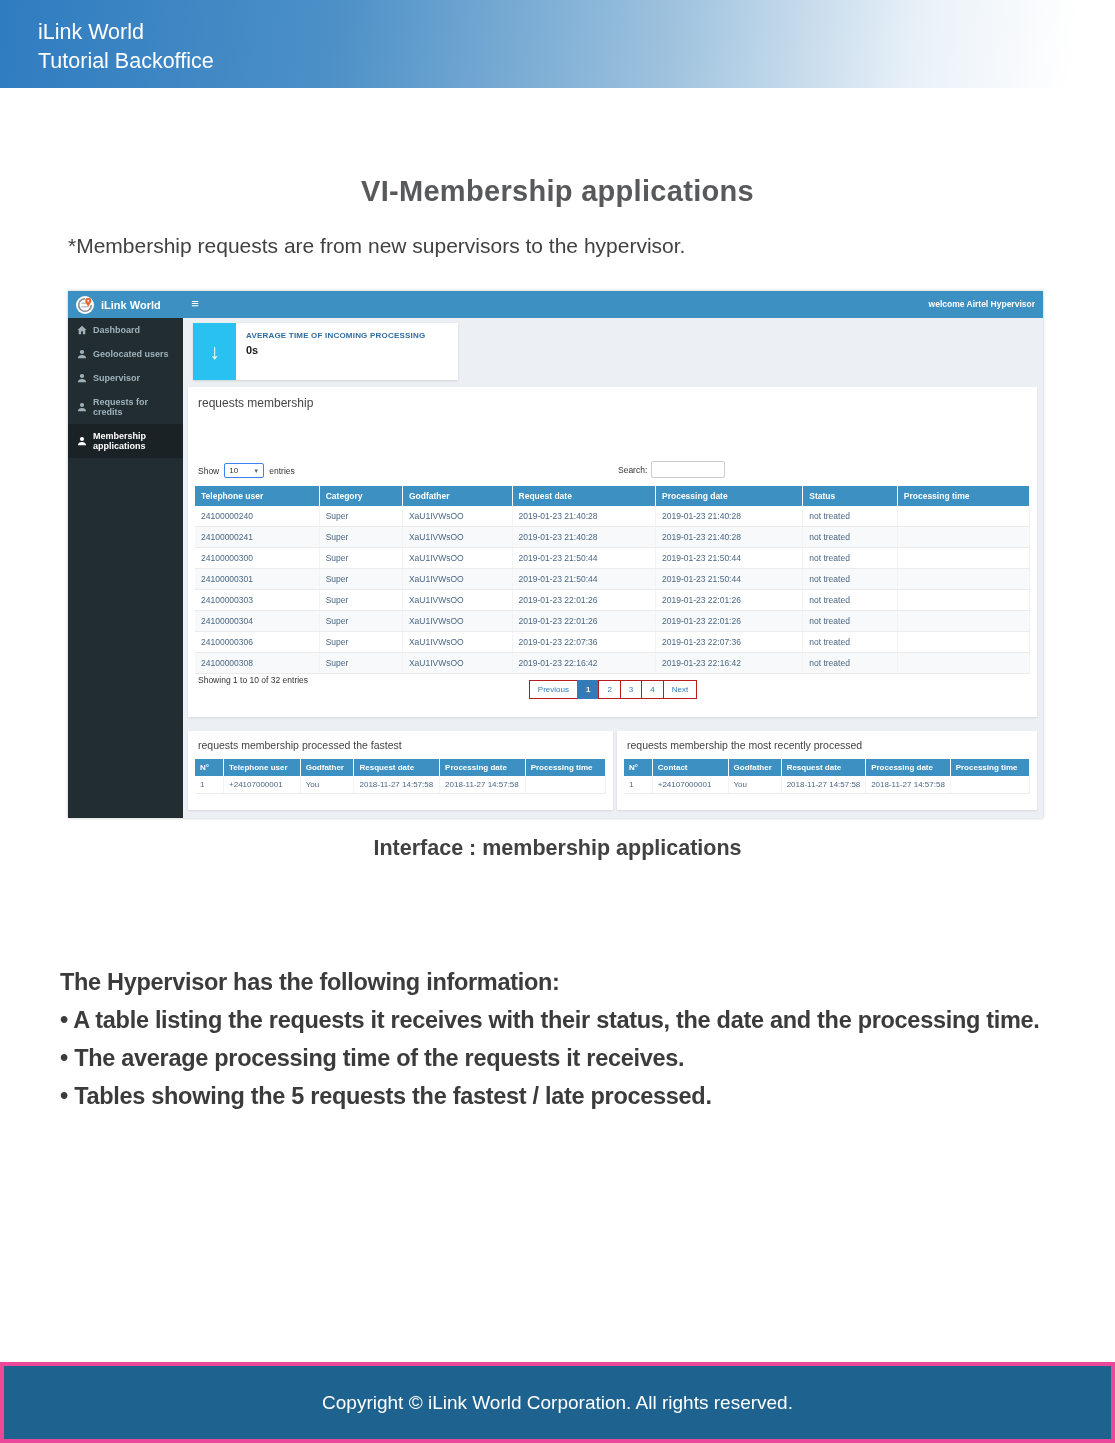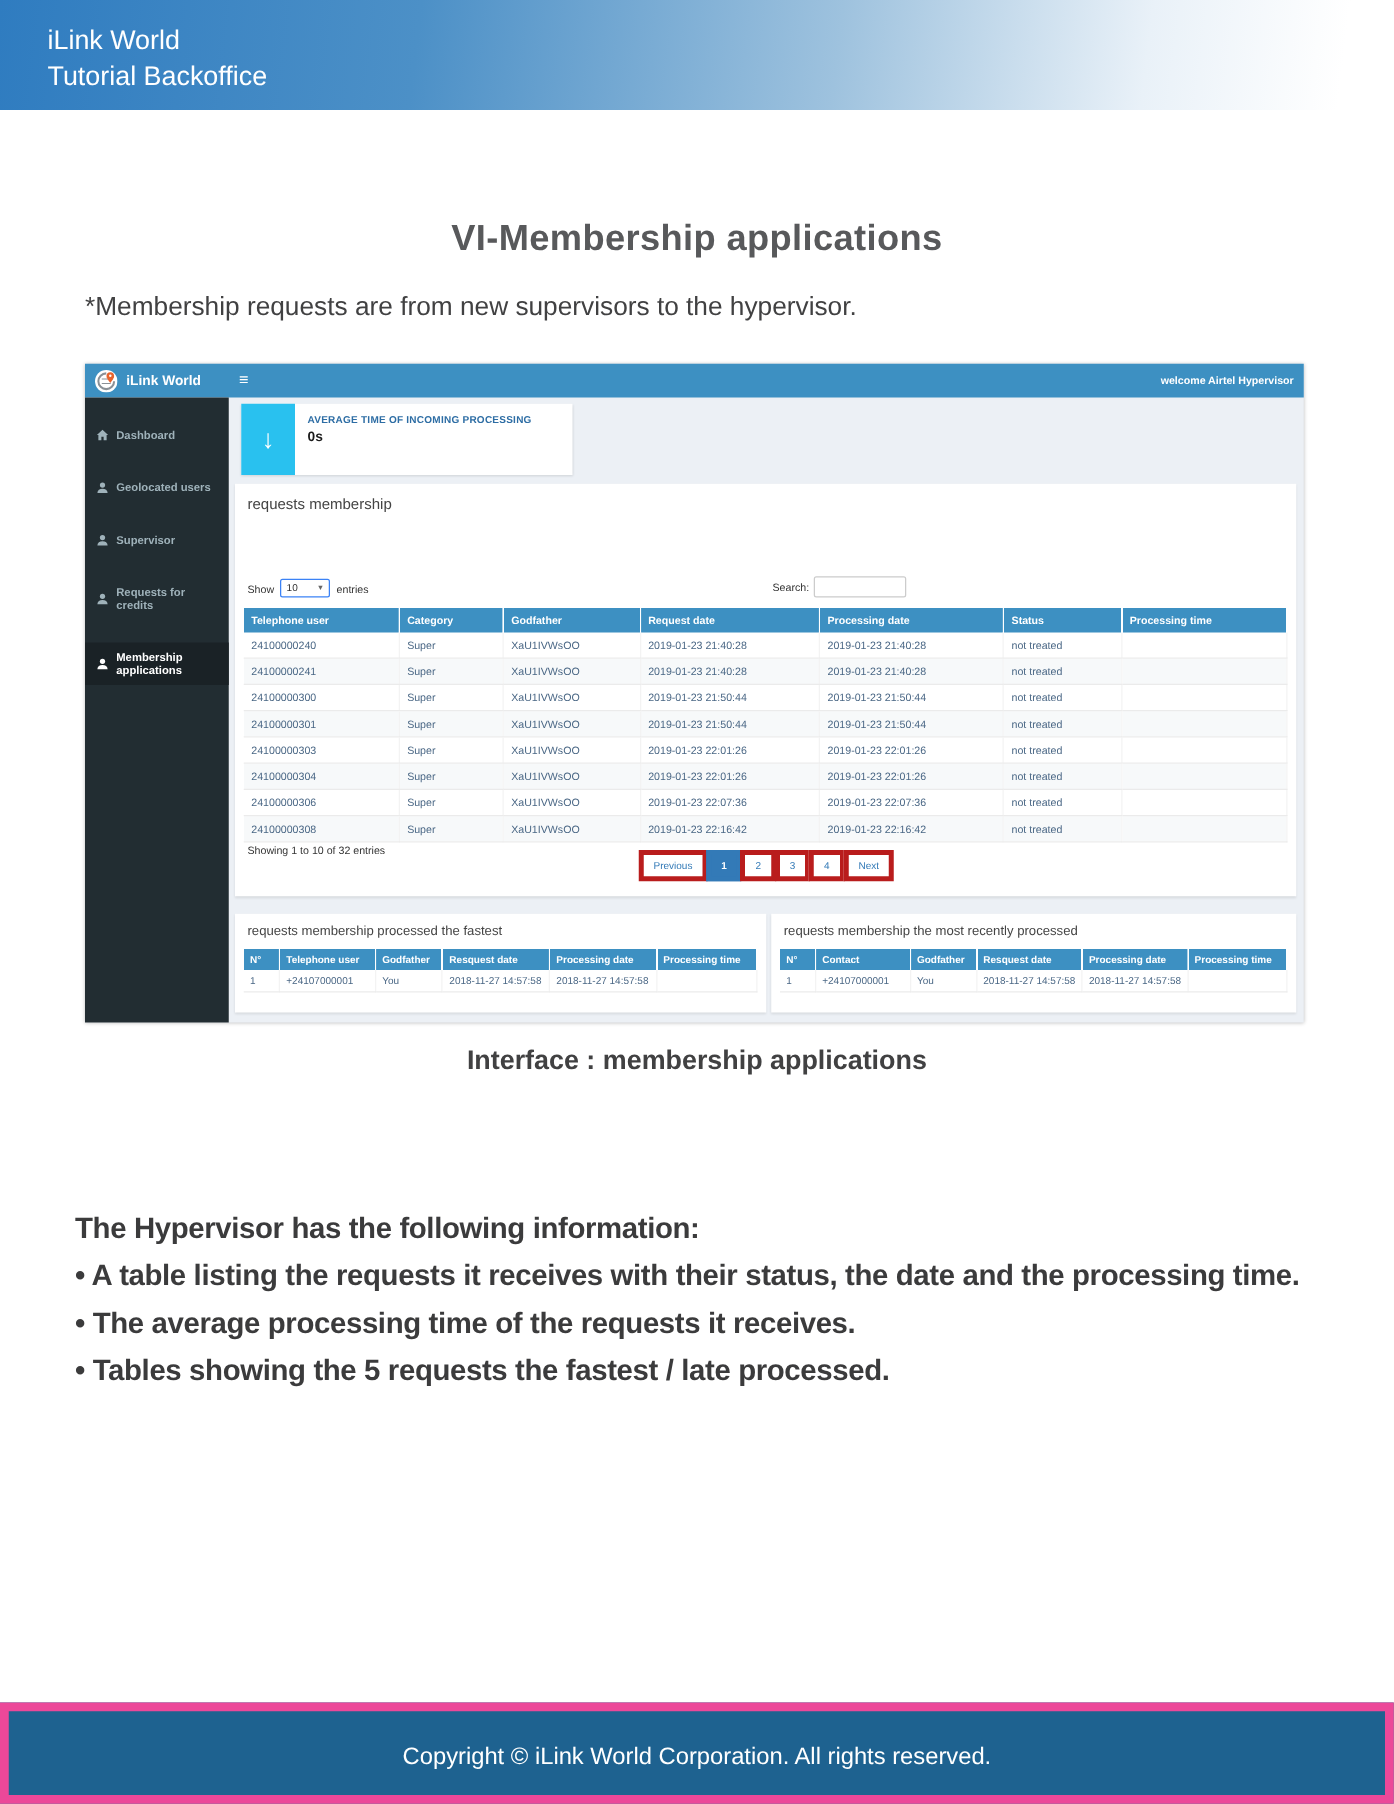--- a/index.html
+++ b/index.html
@@ -26,21 +26,21 @@
     position:absolute; left:68px; top:291px; width:975px; height:527px;
     background:#ecf0f5; box-shadow:0 0 3px rgba(0,0,0,.25);
   }
   .topbar { position:absolute; top:0; left:0; width:975px; height:27px; background:#3d90c2; }
   .logo-area { position:absolute; left:0; top:0; width:115px; height:27px; display:flex; align-items:center; gap:7px; padding-left:8px; box-sizing:border-box; }
   .brand-text { color:#fff; font-weight:700; font-size:11px; white-space:nowrap; }
   .hamburger { position:absolute; left:115px; top:0; width:24px; height:27px; color:#fff; font-size:13px; line-height:26px; text-align:center; cursor:pointer; }
   .welcome { position:absolute; right:8px; top:0; line-height:27px; color:#fff; font-size:8.5px; font-weight:700; }
 
   .sidebar { position:absolute; left:0; top:27px; width:115px; height:500px; background:#222d32; }
-  .side-item { display:flex; align-items:center; gap:6px; padding:7px 9px; color:#9fb2ba; font-size:9px; font-weight:600; cursor:pointer;margin-top:18px; }
+  .side-item { display:flex; align-items:center; gap:6px; padding:7px 9px; color:#9fb2ba; font-size:9px; font-weight:600; cursor:pointer; }
   .side-item svg { flex:0 0 auto; fill:currentColor; }
   .side-item.active { background:#1a2226; color:#fff; }
 
   .content { position:absolute; left:115px; top:27px; width:860px; height:500px; }
 
   .info-box { position:absolute; left:10px; top:5px; width:265px; height:57px; background:#fff; box-shadow:0 1px 2px rgba(0,0,0,.12); display:flex; }
   .info-icon { width:43px; background:#29c1ef; color:#fff; display:flex; align-items:center; justify-content:center; font-size:21px; font-weight:700; }
   .info-text { padding:8px 10px; }
   .info-title { font-size:8px; color:#2d6da4; font-weight:700; letter-spacing:.2px; }
   .info-value { font-size:11px; color:#1a1a1a; font-weight:700; margin-top:4px; }
@@ -63,21 +63,21 @@
   .tbl-main th:nth-child(1),.tbl-main td:nth-child(1){width:15%}
   .tbl-main th:nth-child(2),.tbl-main td:nth-child(2){width:9.5%}
   .tbl-main th:nth-child(3),.tbl-main td:nth-child(3){width:13%}
   .tbl-main th:nth-child(4),.tbl-main td:nth-child(4){width:17.5%}
   .tbl-main th:nth-child(5),.tbl-main td:nth-child(5){width:18%}
   .tbl-main th:nth-child(6),.tbl-main td:nth-child(6){width:11%}
   .tbl-main th:nth-child(7),.tbl-main td:nth-child(7){width:16%}
 
   .summary { position:absolute; left:10px; top:288px; font-size:8.5px; color:#333; }
   .pager { position:absolute; left:0; top:293px; width:100%; text-align:center; }
-  .pg-btn { display:inline-block; font-size:8px; color:#337ab7; background:#fff; border:4px solid #b91c1c; padding:4px 8px; margin-right:-1px; cursor:pointer; vertical-align:middle; }
+  .pg-btn { display:inline-block; font-size:8px; color:#337ab7; background:#fff; border:1px solid #b91c1c; padding:4px 8px; margin-right:-1px; cursor:pointer; vertical-align:middle; }
   .pg-btn.active { background:#337ab7; border-color:#337ab7; color:#fff; font-weight:700; }
 
   .panel-fast   { left:5px;   top:413px; width:425px; height:79px; }
   .panel-recent { left:434px; top:413px; width:420px; height:79px; }
   .panel-small .panel-title { font-size:10.5px; padding:8px 10px 6px; }
   .tbl-small th { font-size:8px; padding:4px 5px; }
   .tbl-small td { font-size:8px; padding:4px 5px; }
   .tbl-small th:nth-child(1),.tbl-small td:nth-child(1){width:5.5%}
   .tbl-small th:nth-child(2),.tbl-small td:nth-child(2){width:19%}
   .tbl-small th:nth-child(3),.tbl-small td:nth-child(3){width:12.5%}
@@ -86,21 +86,21 @@
   .tbl-small th:nth-child(6),.tbl-small td:nth-child(6){width:20%}
 
   
   .doc-caption { position:absolute; top:836px; left:0; width:100%; text-align:center; font-size:21.5px; font-weight:700; color:#414142; }
   .doc-body { position:absolute; left:60px; top:969px; width:1010px; color:#3b3b3c; font-weight:700; font-size:23.5px; letter-spacing:-.3px; }
   .doc-body div { margin-bottom:11px; }
 
   
   .doc-footer {
     position:absolute; left:0; top:1362px; width:1115px; height:81px; box-sizing:border-box;
-    background:#1e6290; border:7px solid #ec4899; color:#fff; text-align:center;
+    background:#1e6290; border:4px solid #ec4899; color:#fff; text-align:center;
     font-size:19px; line-height:73px; font-weight:400;
   }
 </style>
 </head>
 <body>
 
 <div class="doc-banner">
   <div class="brand-lines">
     <div>iLink World</div>
     <div>Tutorial Backoffice</div>

